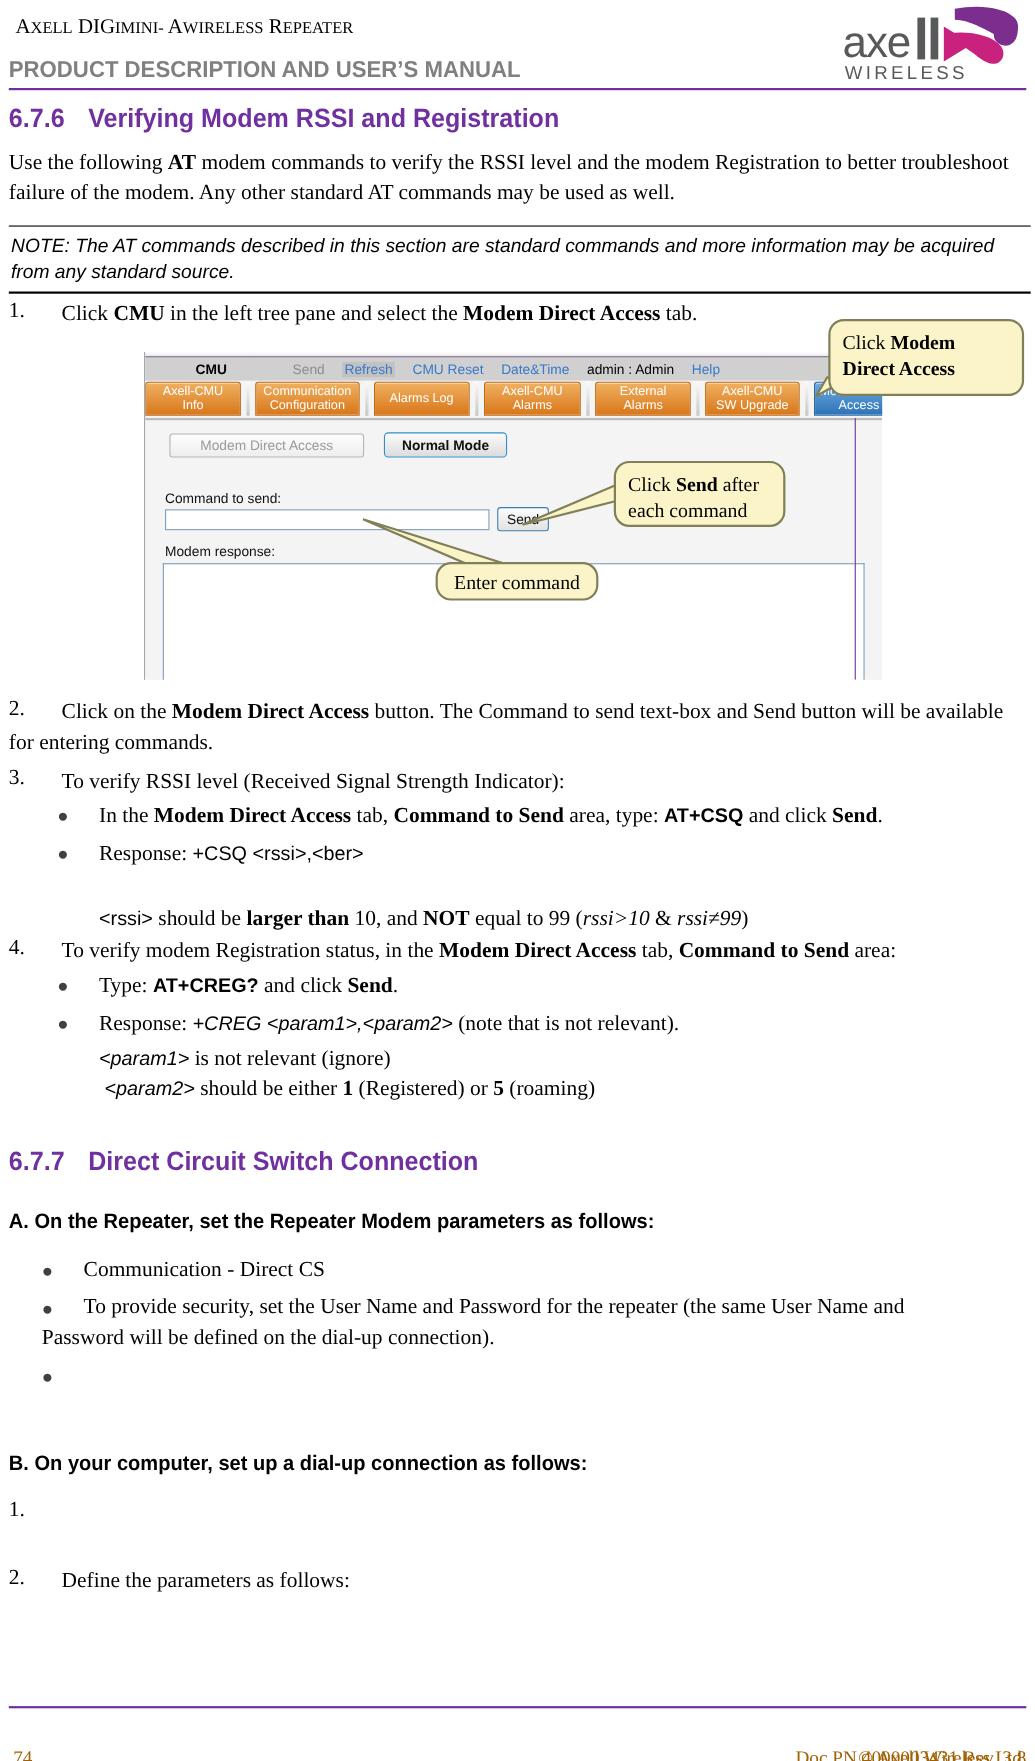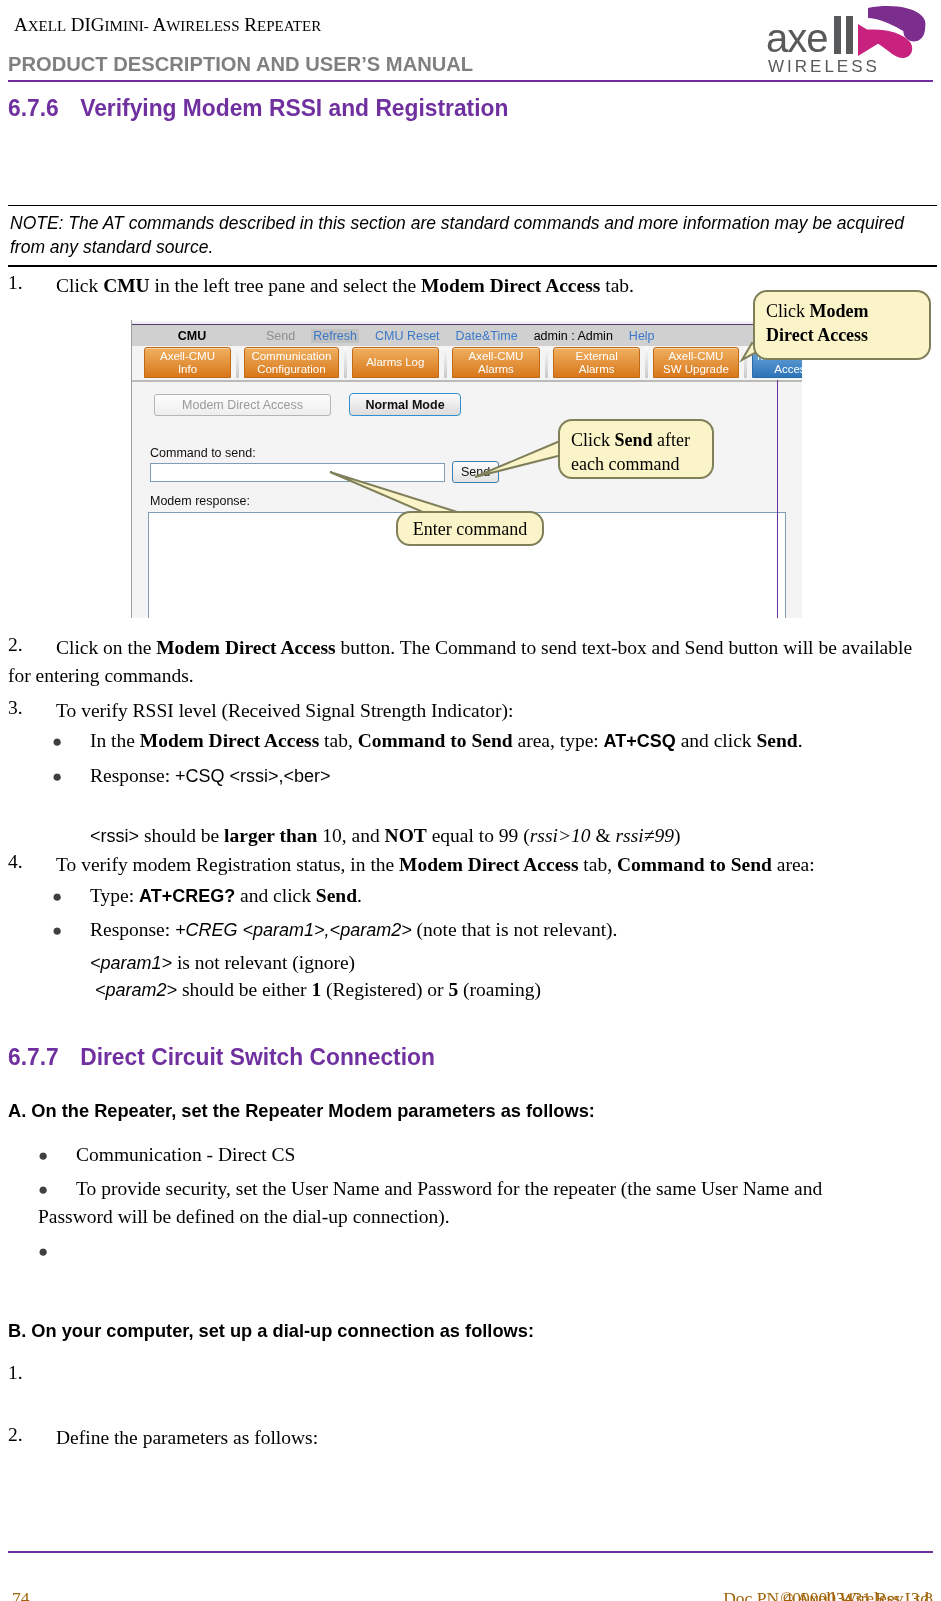--- a/index.html
+++ b/index.html
@@ -115,21 +115,21 @@
     font-family:"Liberation Sans", sans-serif;font-size:12.5px;
   }
   .tb-title{width:120px;text-align:center;font-weight:bold;color:#000;}
   .tb-item{margin-right:16px;white-space:nowrap;}
   .tb-send{color:#8e8e8e;margin-left:14px;margin-right:16px;}
   .tb-link{color:#3a79c9;}
   .tb-hl{background:#c2c2c2;padding:0 2px;}
   .tb-user{color:#000;}
 
   .tabrow{
-    position:absolute;left:12px;top:27px;width:690px;height:33px;
+    position:absolute;left:0;top:27px;width:690px;height:33px;
     display:flex;gap:5px;
   }
   .tab{
     height:31px;border-radius:3px 3px 0 0;
     display:flex;align-items:center;justify-content:center;
     text-align:center;color:#ffffff;
     font-family:"Liberation Sans", sans-serif;font-size:11.5px;line-height:13px;
     background:linear-gradient(#f0b060,#d8771a);
     border:1px solid #c06a14;
     box-shadow:inset 0 1px 0 rgba(255,255,255,.45);
@@ -238,20 +238,23 @@
         <path d="M98 20 L124 36 L98 52 Z" fill="#C9217E"></path>
         <text x="8" y="68" font-family="'Liberation Sans', sans-serif" font-size="17" fill="#58595B" letter-spacing="3">WIRELESS</text>
       </svg>
     </div>
   </div>
 
   <div class="h2" style="position:absolute;left:8px;top:94px;">
     <span class="num">6.7.6</span><span>Verifying Modem RSSI and Registration</span>
   </div>
 
+  <div class="para" style="position:absolute;left:8px;top:135px;width:925px;">
+    <span>Use the following </span><b>AT</b><span> modem commands to verify the RSSI level and the modem Registration to better troubleshoot failure of the modem.  Any other standard AT commands may be used as well.</span>
+  </div>
 
   <div class="notebox">
     <div class="nt">NOTE: The AT commands described in this section are standard commands and more information may be acquired from any standard source.</div>
   </div>
 
   <div class="numitem" style="left:8px;top:272px;width:925px;">
     <span class="n">1.</span>
     <span class="t"><span>Click </span><b>CMU</b><span> in the left tree pane and select the </span><b>Modem Direct Access</b><span> tab.</span></span>
   </div>
 

